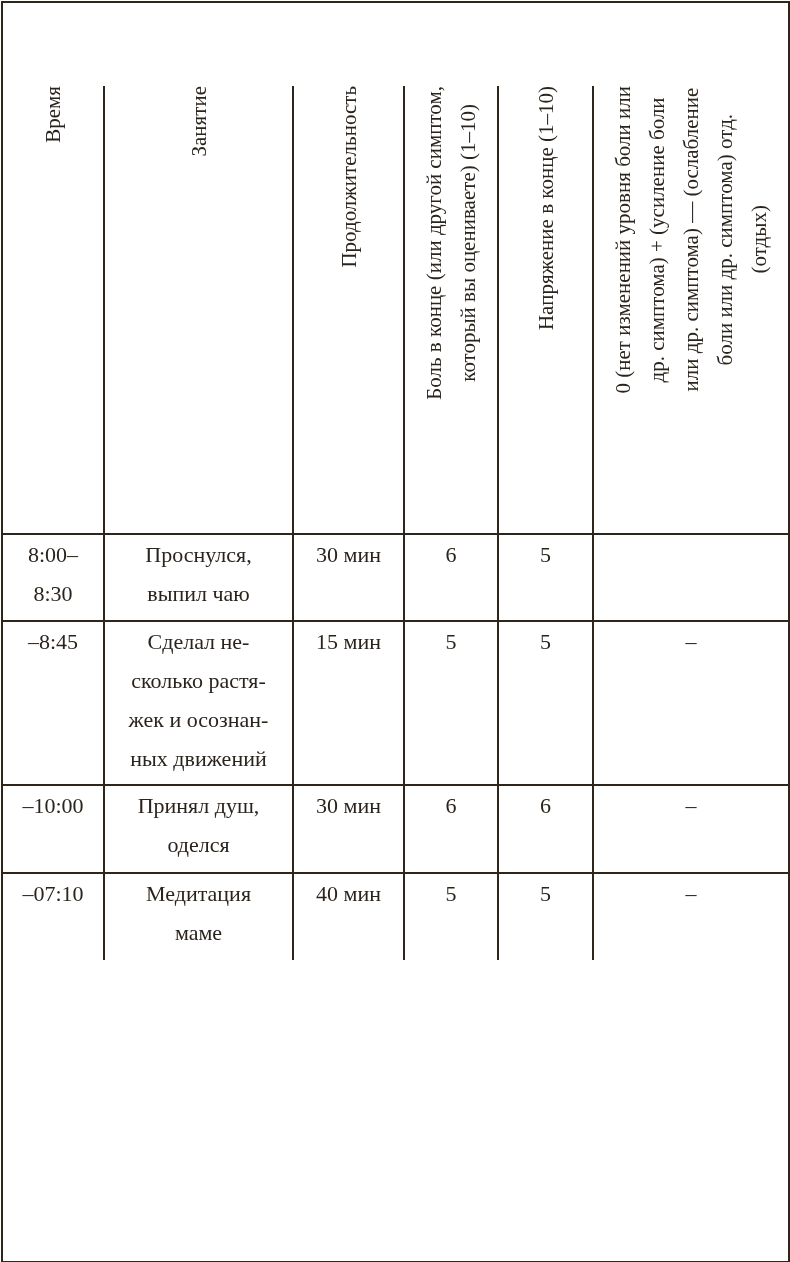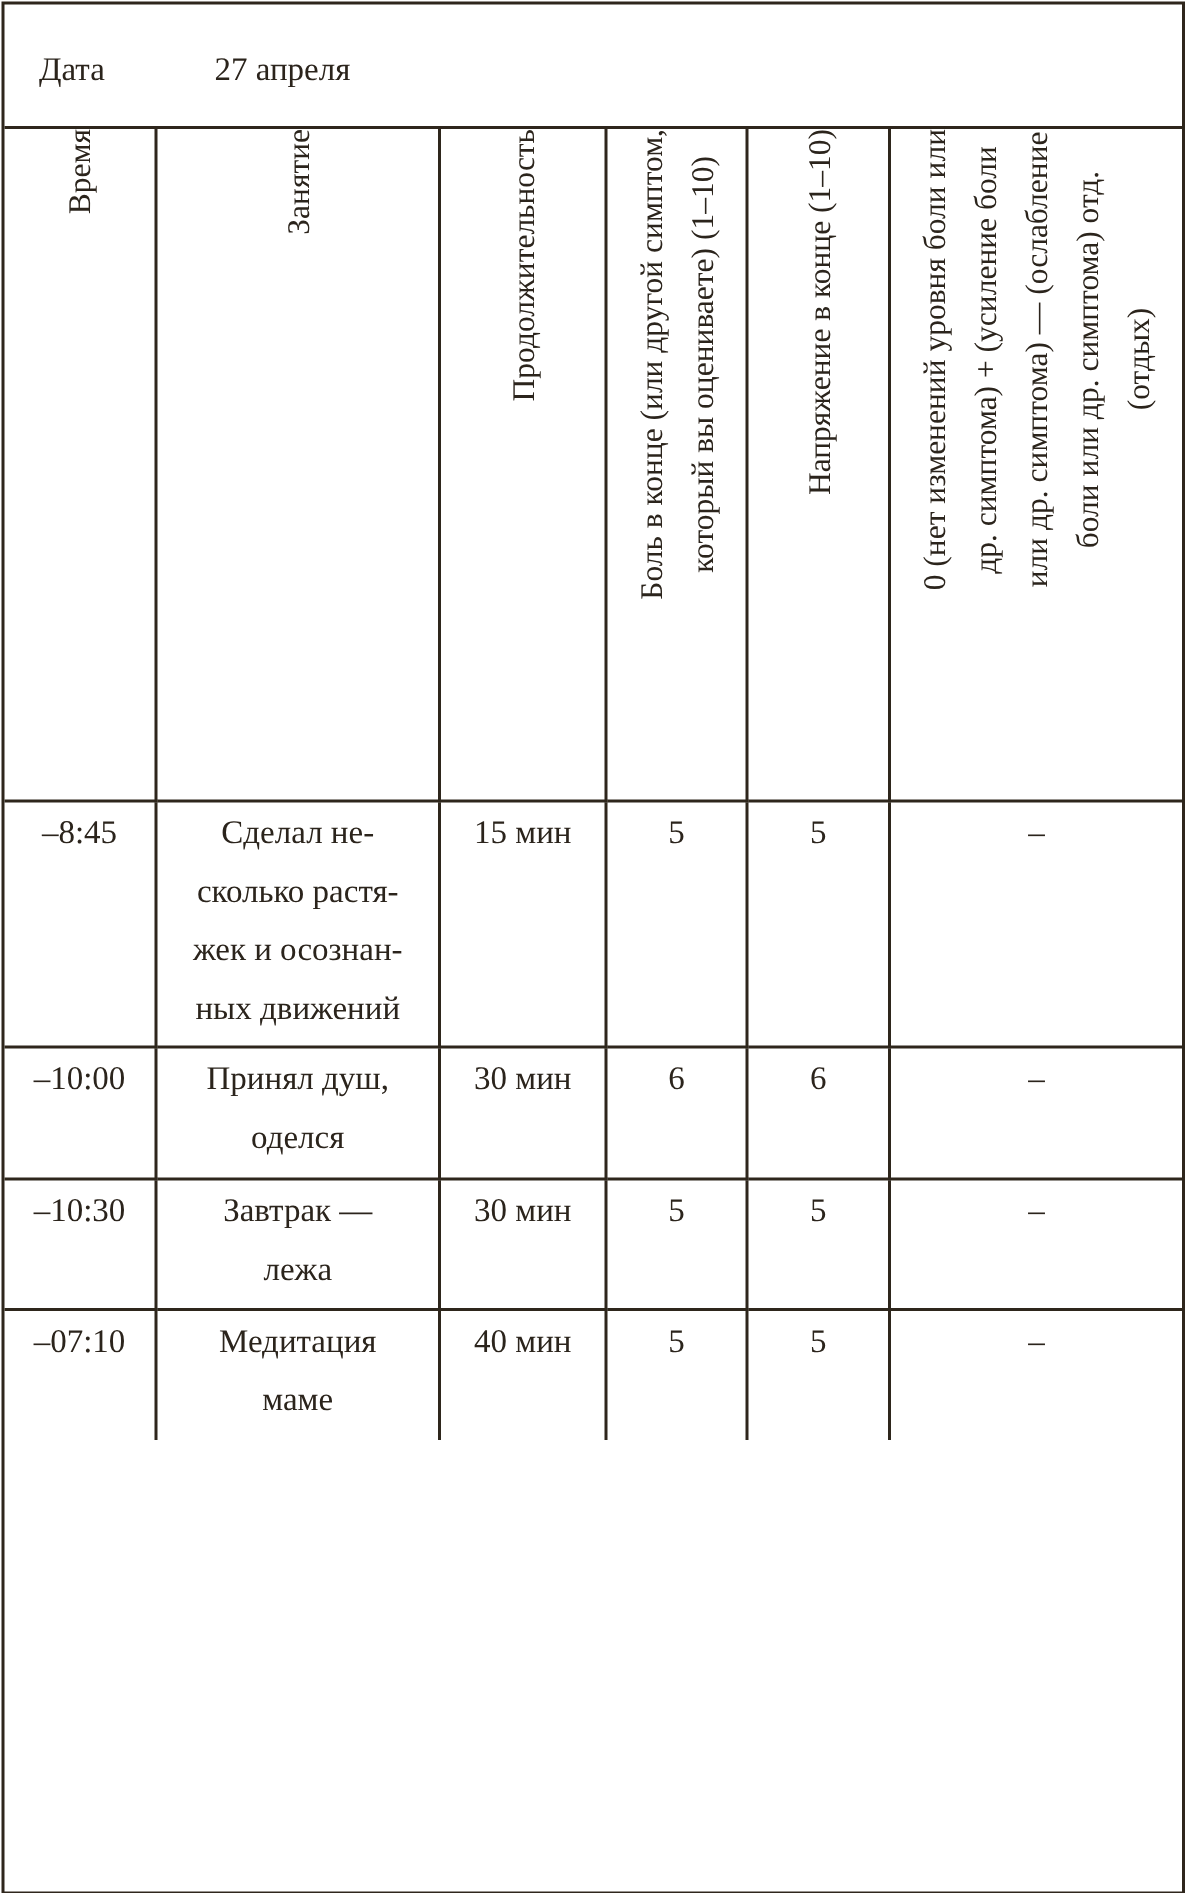--- a/index.html
+++ b/index.html
@@ -98,24 +98,20 @@
       display: block;
       white-space: pre-line;
     }
   </style>
 </head>
 <body>
 
 <div class="sheet">
   <div class="frame"></div>
 
-  <div class="date-row">
-    <span class="date-label">Дата</span>
-    <span class="date-value">27 апреля</span>
-  </div>
 
   <table class="log">
     <colgroup>
       <col style="width:101px">
       <col style="width:189px">
       <col style="width:111px">
       <col style="width:94px">
       <col style="width:95px">
       <col style="width:195px">
     </colgroup>
@@ -139,20 +135,42 @@
       </th>
       <th class="vhead">
         <span class="vtext col6">0 (нет изменений уровня боли или
 др. симптома) + (усиление боли
 или др. симптома) — (ослабление
 боли или др. симптома) отд.
 (отдых)</span>
       </th>
     </tr>
 
+    <tr style="height:87px">
+      <td class="cell">
+            <span class="cell-text">8:00–
+8:30</span>
+          </td>
+      <td class="cell">
+            <span class="cell-text">Проснулся,
+выпил чаю</span>
+          </td>
+      <td class="cell">
+            <span class="cell-text">30 мин</span>
+          </td>
+      <td class="cell">
+            <span class="cell-text">6</span>
+          </td>
+      <td class="cell">
+            <span class="cell-text">5</span>
+          </td>
+      <td class="cell">
+            <span class="cell-text"></span>
+          </td>
+    </tr>
 
     <tr style="height:164px">
       <td class="cell">
             <span class="cell-text">–8:45</span>
           </td>
       <td class="cell">
             <span class="cell-text">Сделал не-
 сколько растя-
 жек и осознан-
 ных движений</span>
@@ -187,41 +205,20 @@
             <span class="cell-text">6</span>
           </td>
       <td class="cell">
             <span class="cell-text">6</span>
           </td>
       <td class="cell">
             <span class="cell-text">–</span>
           </td>
     </tr>
 
-    <tr style="height:87px">
-      <td class="cell">
-            <span class="cell-text">–10:30</span>
-          </td>
-      <td class="cell">
-            <span class="cell-text">Завтрак —
-лежа</span>
-          </td>
-      <td class="cell">
-            <span class="cell-text">30 мин</span>
-          </td>
-      <td class="cell">
-            <span class="cell-text">5</span>
-          </td>
-      <td class="cell">
-            <span class="cell-text">5</span>
-          </td>
-      <td class="cell">
-            <span class="cell-text">–</span>
-          </td>
-    </tr>
 
 
     <tr style="height:87px">
       <td class="cell">
             <span class="cell-text">–07:10</span>
           </td>
       <td class="cell">
             <span class="cell-text">Медитация
 маме</span>
           </td>

